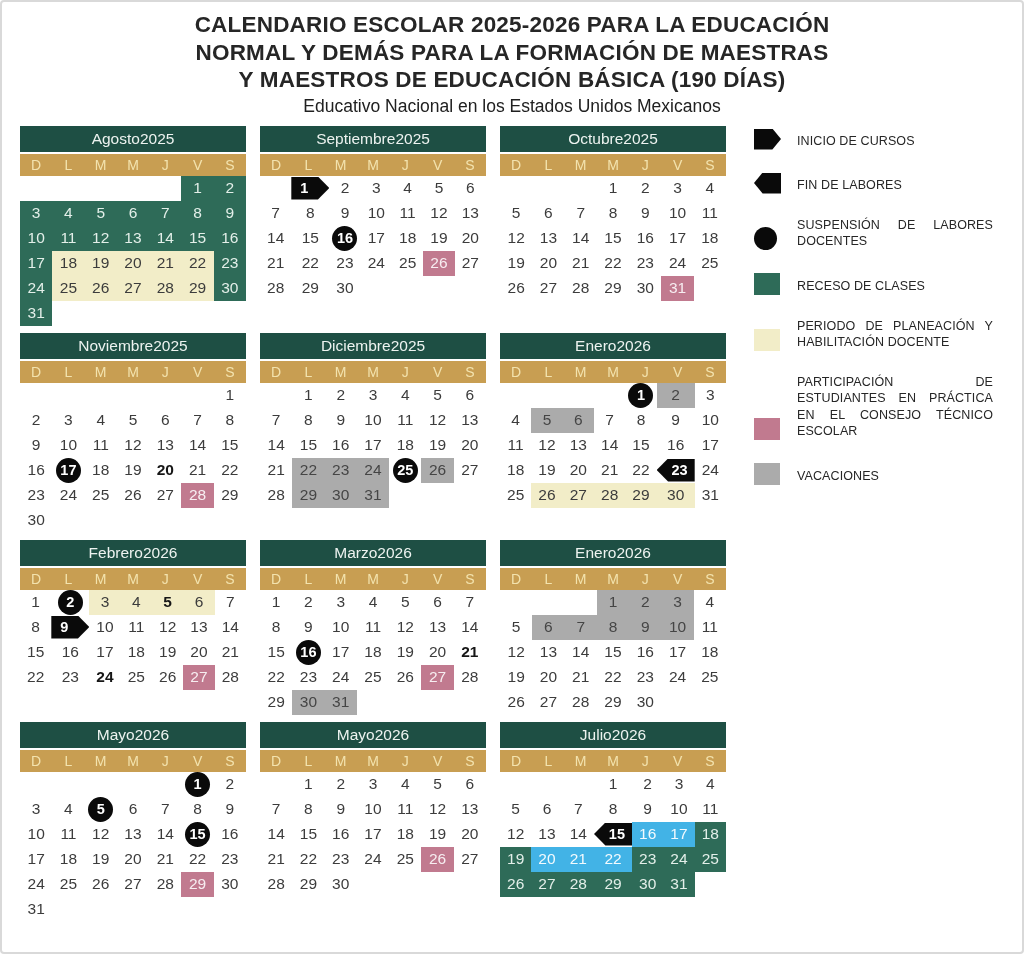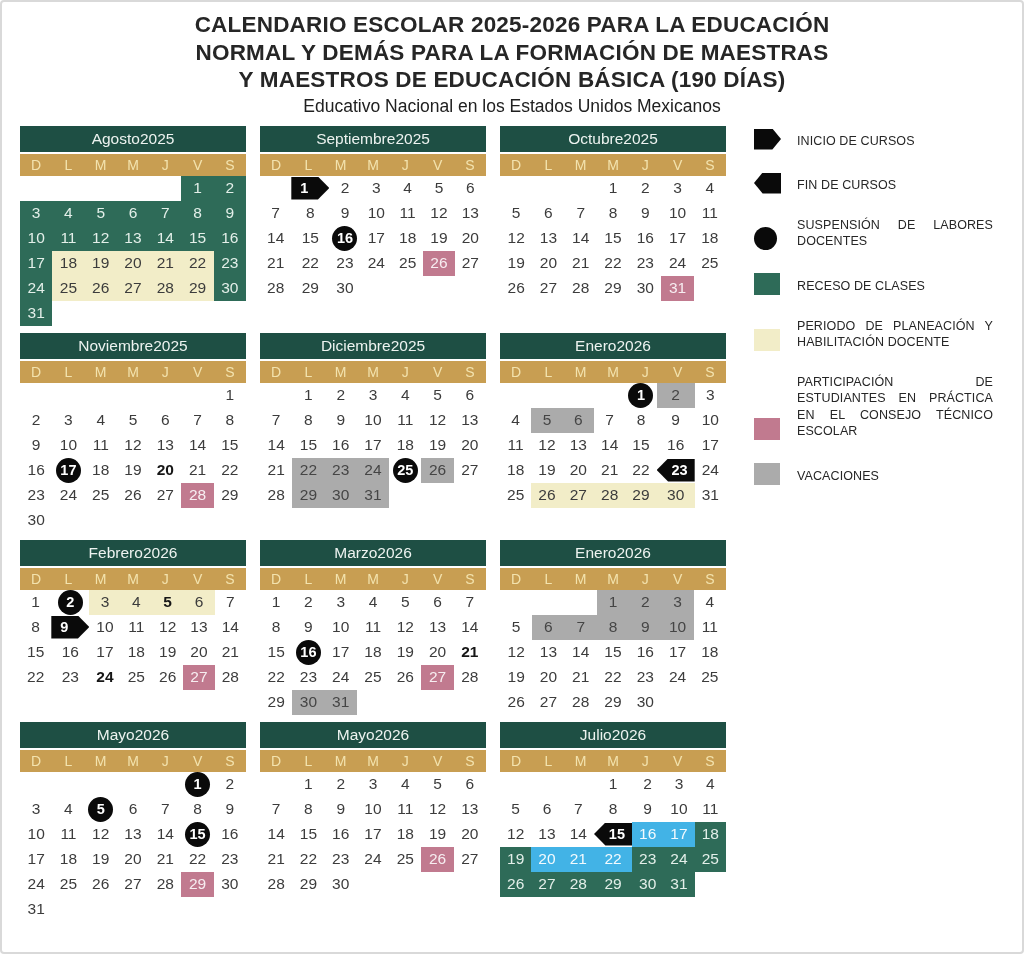--- a/index.html
+++ b/index.html
@@ -767,21 +767,21 @@
     <div class="legend-item">
           <div class="legend-icon">
             <div class="li-arrow-right"></div>
           </div>
           <div class="legend-label">INICIO DE CURSOS</div>
         </div>
         <div class="legend-item">
           <div class="legend-icon">
             <div class="li-arrow-left"></div>
           </div>
-          <div class="legend-label">FIN DE CURSOS</div>
+          <div class="legend-label">FIN DE LABORES</div>
         </div>
         <div class="legend-item">
           <div class="legend-icon">
             <div class="li-circle"></div>
           </div>
           <div class="legend-label">SUSPENSIÓN DE LABORES DOCENTES</div>
         </div>
         <div class="legend-item">
           <div class="legend-icon">
             <div class="li-sq green"></div>

